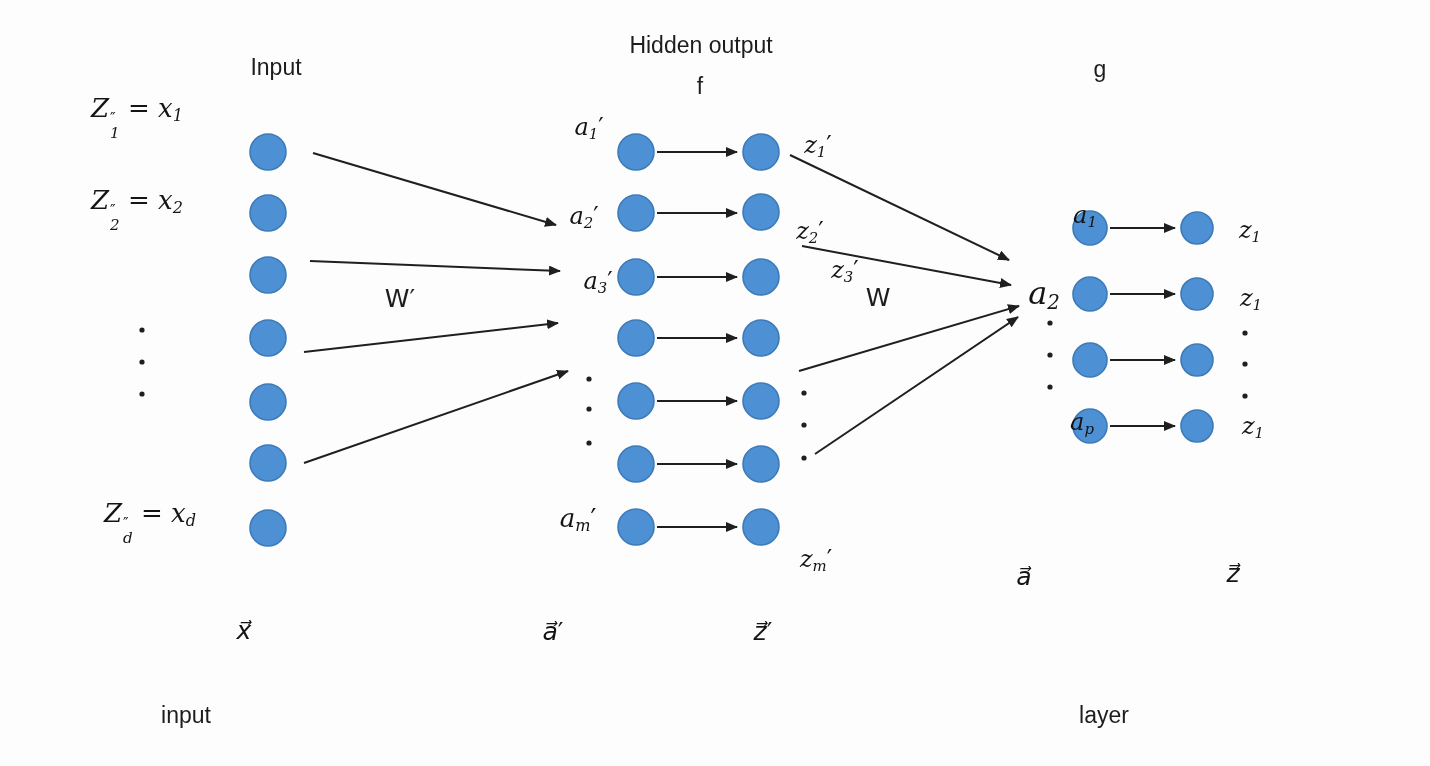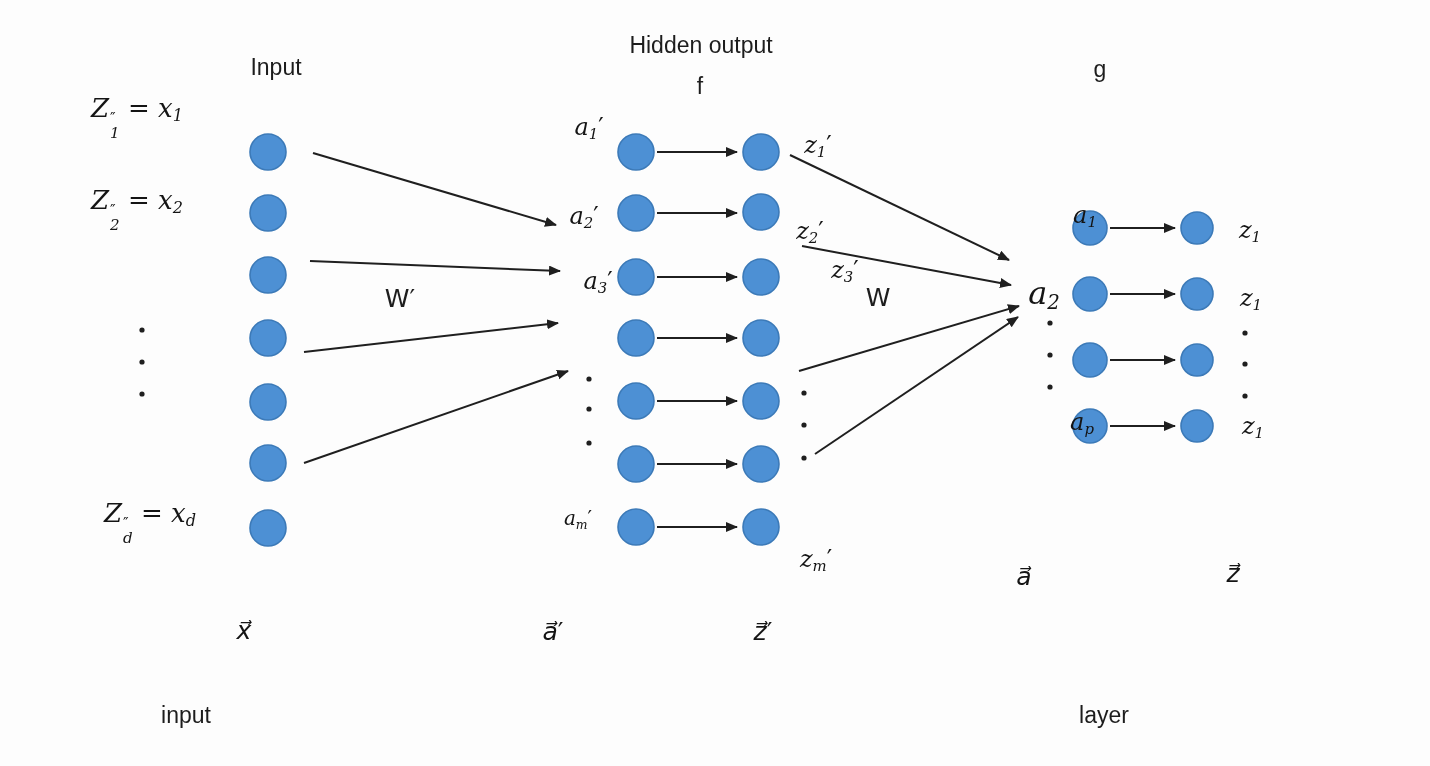--- a/index.html
+++ b/index.html
@@ -139,21 +139,21 @@
           <span class="ss-sup">″</span>
           <span class="ss-sub">2</span>
         </span><span class="nm"> = </span><span class="it">x</span><span class="sb">2</span></div>
       <div class="mlabel" style="left: 150px; top: 521px; font-size: 26px;"><span class="it">Z</span><span class="ss">
           <span class="ss-sup">″</span>
           <span class="ss-sub">d</span>
         </span><span class="nm"> = </span><span class="it">x</span><span class="sb">d</span></div>
       <div class="mlabel" style="left: 589px; top: 128px; font-size: 24px;"><span class="it">a</span><span class="sb">1</span><span class="nm">′</span></div>
       <div class="mlabel" style="left: 584px; top: 217px; font-size: 24px;"><span class="it">a</span><span class="sb">2</span><span class="nm">′</span></div>
       <div class="mlabel" style="left: 598px; top: 282px; font-size: 24px;"><span class="it">a</span><span class="sb">3</span><span class="nm">′</span></div>
-      <div class="mlabel" style="left: 578px; top: 519px; font-size: 20px;"><span class="it">a</span><span class="sb">m</span><span class="nm">′</span></div>
+      <div class="mlabel" style="left: 578px; top: 519px; font-size: 26px;"><span class="it">a</span><span class="sb">m</span><span class="nm">′</span></div>
       <div class="mlabel" style="left: 818px; top: 146px; font-size: 24px;"><span class="it">z</span><span class="sb">1</span><span class="nm">′</span></div>
       <div class="mlabel" style="left: 810px; top: 211px; font-size: 24px; margin-top: 21px;"><span class="it">z</span><span class="sb">2</span><span class="nm">′</span></div>
       <div class="mlabel" style="left: 845px; top: 271px; font-size: 24px;"><span class="it">z</span><span class="sb">3</span><span class="nm">′</span></div>
       <div class="mlabel" style="left: 816px; top: 524px; font-size: 24px; margin-top: 36px;"><span class="it">z</span><span class="sb">m</span><span class="nm">′</span></div>
       <div class="mlabel" style="left: 1041px; top: 216px; font-size: 24px; margin-left: 44px;"><span class="it">a</span><span class="sb">1</span></div>
       <div class="mlabel" style="left: 1044px; top: 294px; font-size: 32px;"><span class="it">a</span><span class="sb">2</span></div>
       <div class="mlabel" style="left: 1042px; top: 423px; font-size: 24px; margin-left: 40px;"><span class="it">a</span><span class="sb">p</span></div>
       <div class="mlabel" style="left: 1250px; top: 231px; font-size: 24px;"><span class="it">z</span><span class="sb">1</span></div>
       <div class="mlabel" style="left: 1251px; top: 299px; font-size: 24px;"><span class="it">z</span><span class="sb">1</span></div>
       <div class="mlabel" style="left: 1253px; top: 427px; font-size: 24px;"><span class="it">z</span><span class="sb">1</span></div>

